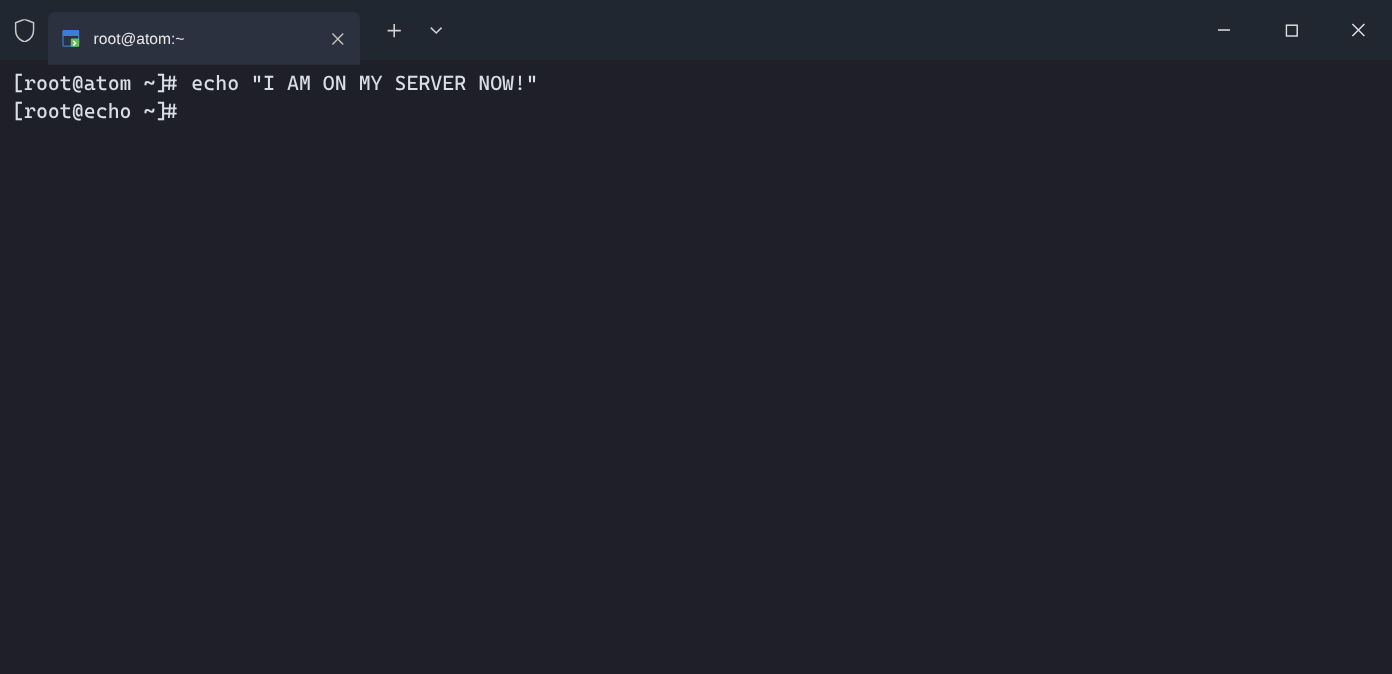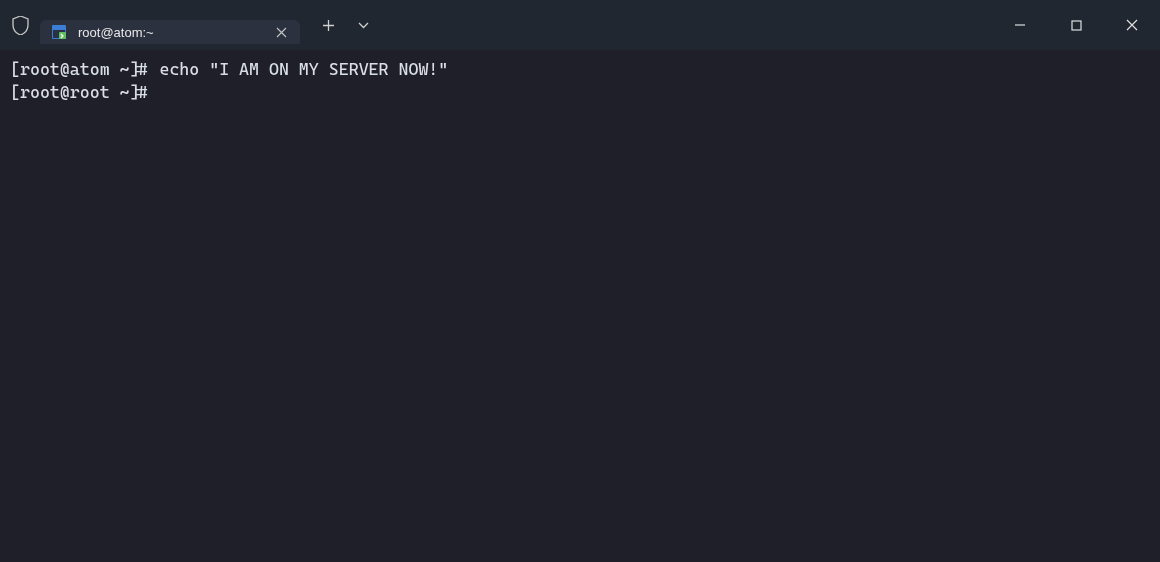--- a/index.html
+++ b/index.html
@@ -23,21 +23,21 @@
       height: 100%;
     }
     .app-icon {
       width: 40px;
       height: 100%;
       display: flex;
       align-items: center;
       justify-content: center;
     }
     .tab {
-      height: 24px;
+      height: 44px;
       margin-top: 14px;
       background: #2c3140;
       border-radius: 6px 6px 0 0;
       display: flex;
       align-items: center;
       padding: 0 8px 0 10px;
       min-width: 260px;
       position: relative;
     }
     .tab-icon {
@@ -157,14 +157,14 @@
     <div class="window-control">
       <svg width="12" height="12" viewBox="0 0 12 12">
         <path d="M1 1 L11 11 M11 1 L1 11" stroke="#e0e0e0" stroke-width="1.2"></path>
       </svg>
     </div>
   </div>
 </div>
 
 <div class="terminal-area">
   <div class="term-line">[root@atom ~]# echo "I AM ON MY SERVER NOW!"</div>
-  <div class="term-line">[root@root ~]# </div>
+  <div class="term-line">[root@echo ~]# </div>
 </div>
 
 </body></html>

